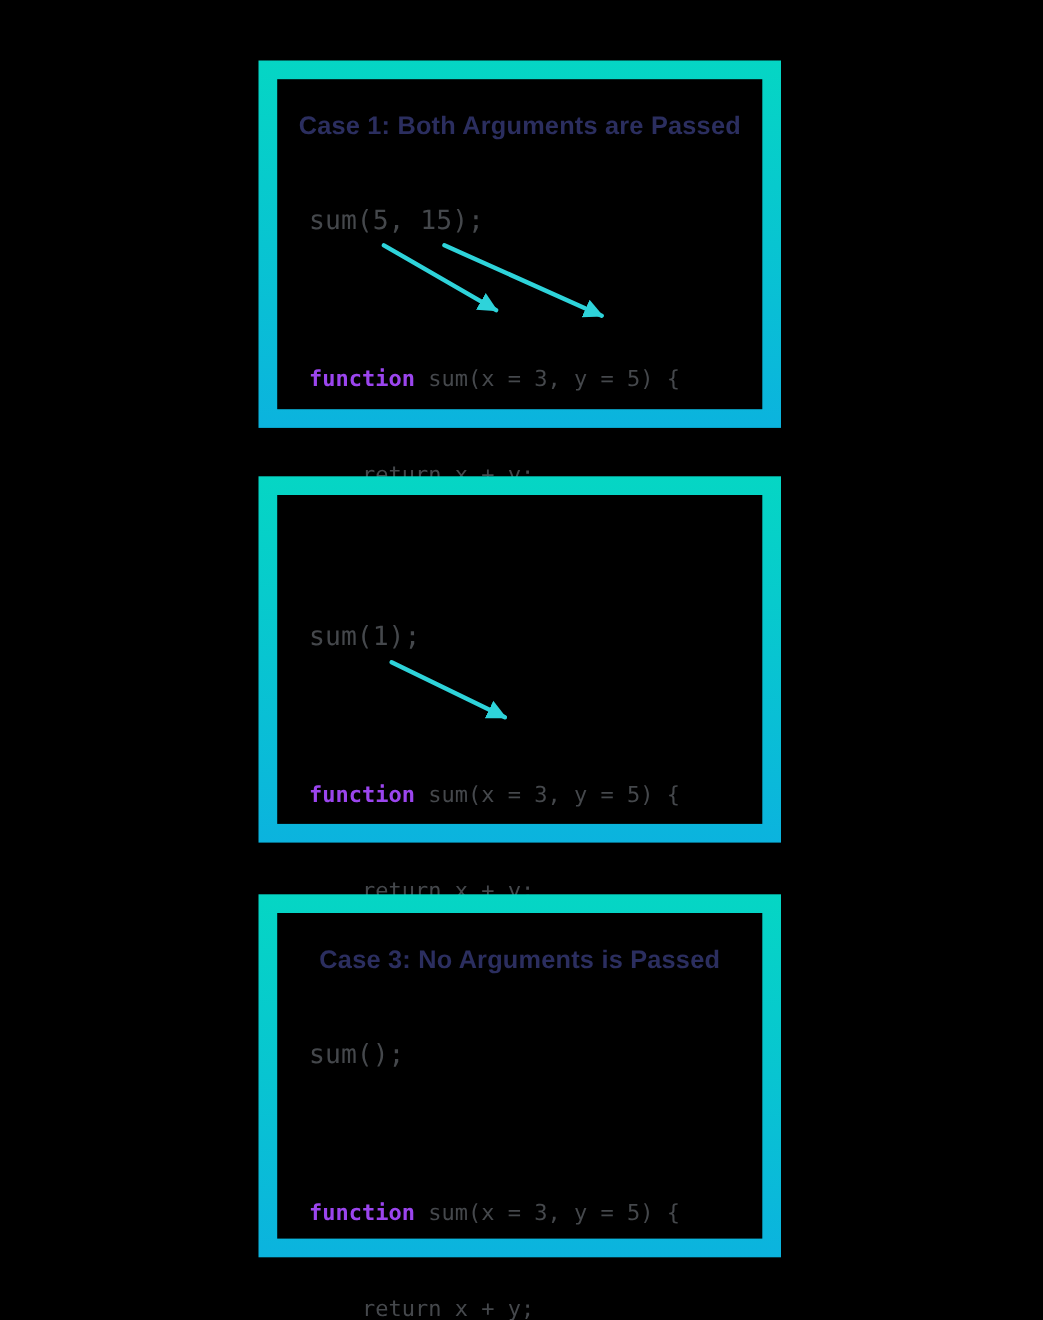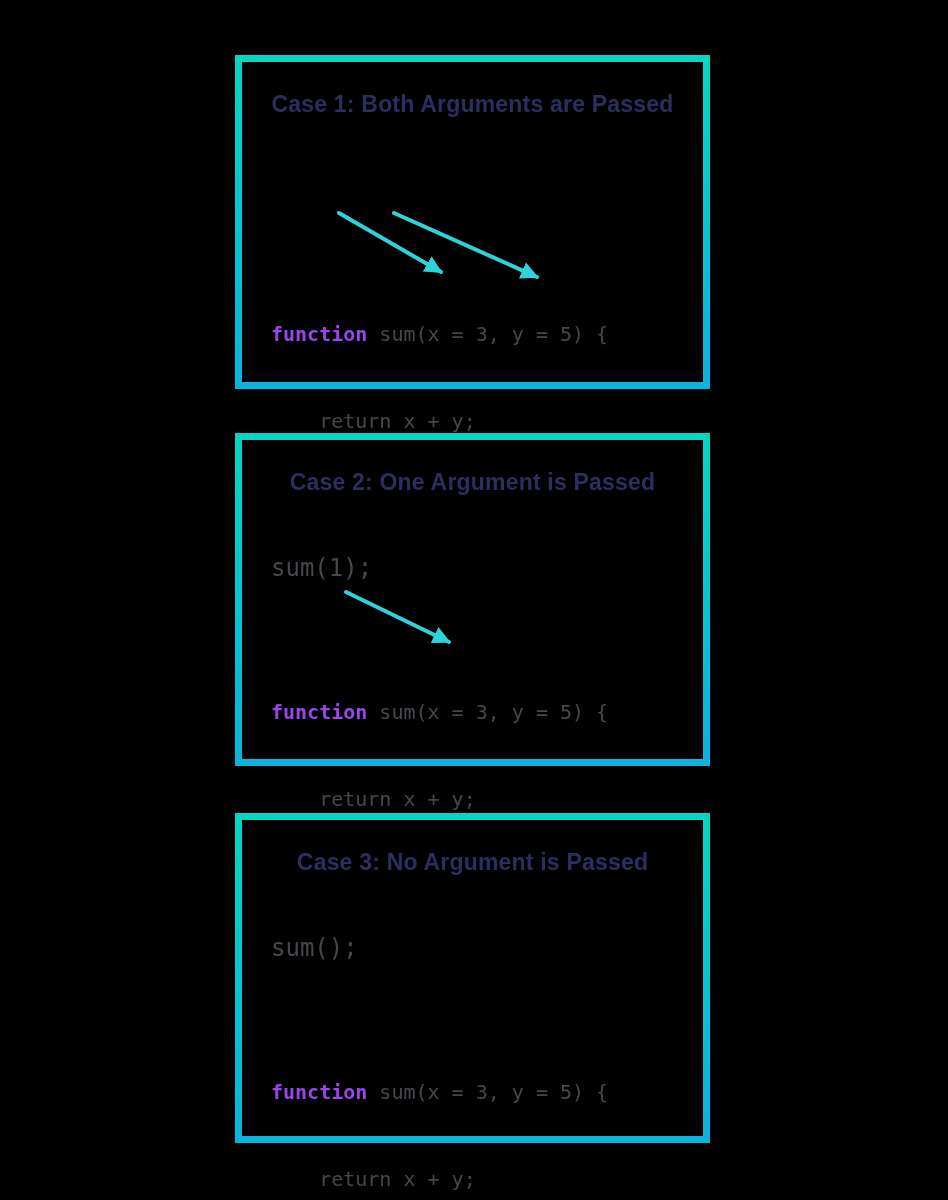--- a/index.html
+++ b/index.html
@@ -12,21 +12,21 @@
     width: 948px;
     height: 1200px;
     background: #000000;
     overflow: hidden;
     font-family: "Liberation Sans", sans-serif;
   }
   .case-box {
     position: absolute;
     left: 235px;
     width: 475px;
-    padding: 7px;
+    padding: 17px;
     box-sizing: border-box;
     background: linear-gradient(180deg, var(--border-top, #05d6c4), var(--border-bottom, #0bb3de));
   }
   .case-box-1 { top: 55px;  height: 334px; }
   .case-box-2 { top: 433px; height: 333px; }
   .case-box-3 { top: 813px; height: 330px; }
   .box-inner {
     position: relative;
     width: 100%;
     height: 100%;
@@ -80,60 +80,60 @@
   }
 </style>
 </head>
 <body>
 
 <div class="canvas">
 
   <section class="case-box case-box-1">
     <div class="box-inner">
       <h2 class="case-title">Case 1: Both Arguments are Passed</h2>
+      <div class="call-line">sum(5, 15);</div>
       <svg class="arrows">
           <defs>
             <marker id="ah0" markerWidth="5" markerHeight="5" refX="4" refY="2.5" orient="auto">
               <path d="M0,0.3 L4.5,2.5 L0,4.7 Z" fill="#2ed3da"></path>
             </marker>
           </defs>
           <line x1="97" y1="151" x2="199" y2="210" stroke="#2ed3da" stroke-width="4" stroke-linecap="round" marker-end="url(#ah0)"></line>
           <line x1="152" y1="151" x2="295" y2="215" stroke="#2ed3da" stroke-width="4" stroke-linecap="round" marker-end="url(#ah0)"></line>
         </svg>
       <div class="code-block">
         <div class="code-line"><span class="kw">function</span><span> sum(x = 3, y = 5) {</span></div>
         <div class="code-line">    return x + y;</div>
         <div class="code-line">}</div>
       </div>
     </div>
   </section>
 
   <section class="case-box case-box-2">
     <div class="box-inner">
-      <h2 class="case-title">Case 2: One Argument is Passed</h2>
       <div class="call-line">sum(1);</div>
       <svg class="arrows">
           <defs>
             <marker id="ah1" markerWidth="5" markerHeight="5" refX="4" refY="2.5" orient="auto">
               <path d="M0,0.3 L4.5,2.5 L0,4.7 Z" fill="#2ed3da"></path>
             </marker>
           </defs>
           <line x1="104" y1="152" x2="207" y2="202" stroke="#2ed3da" stroke-width="4" stroke-linecap="round" marker-end="url(#ah1)"></line>
         </svg>
       <div class="code-block">
         <div class="code-line"><span class="kw">function</span><span> sum(x = 3, y = 5) {</span></div>
         <div class="code-line">    return x + y;</div>
         <div class="code-line">}</div>
       </div>
     </div>
   </section>
 
   <section class="case-box case-box-3">
     <div class="box-inner">
-      <h2 class="case-title">Case 3: No Argument is Passed</h2>
+      <h2 class="case-title">Case 3: No Arguments is Passed</h2>
       <div class="call-line">sum();</div>
       <svg class="arrows">
           <defs>
             <marker id="ah2" markerWidth="5" markerHeight="5" refX="4" refY="2.5" orient="auto">
               <path d="M0,0.3 L4.5,2.5 L0,4.7 Z" fill="#2ed3da"></path>
             </marker>
           </defs>
         </svg>
       <div class="code-block">
         <div class="code-line"><span class="kw">function</span><span> sum(x = 3, y = 5) {</span></div>

